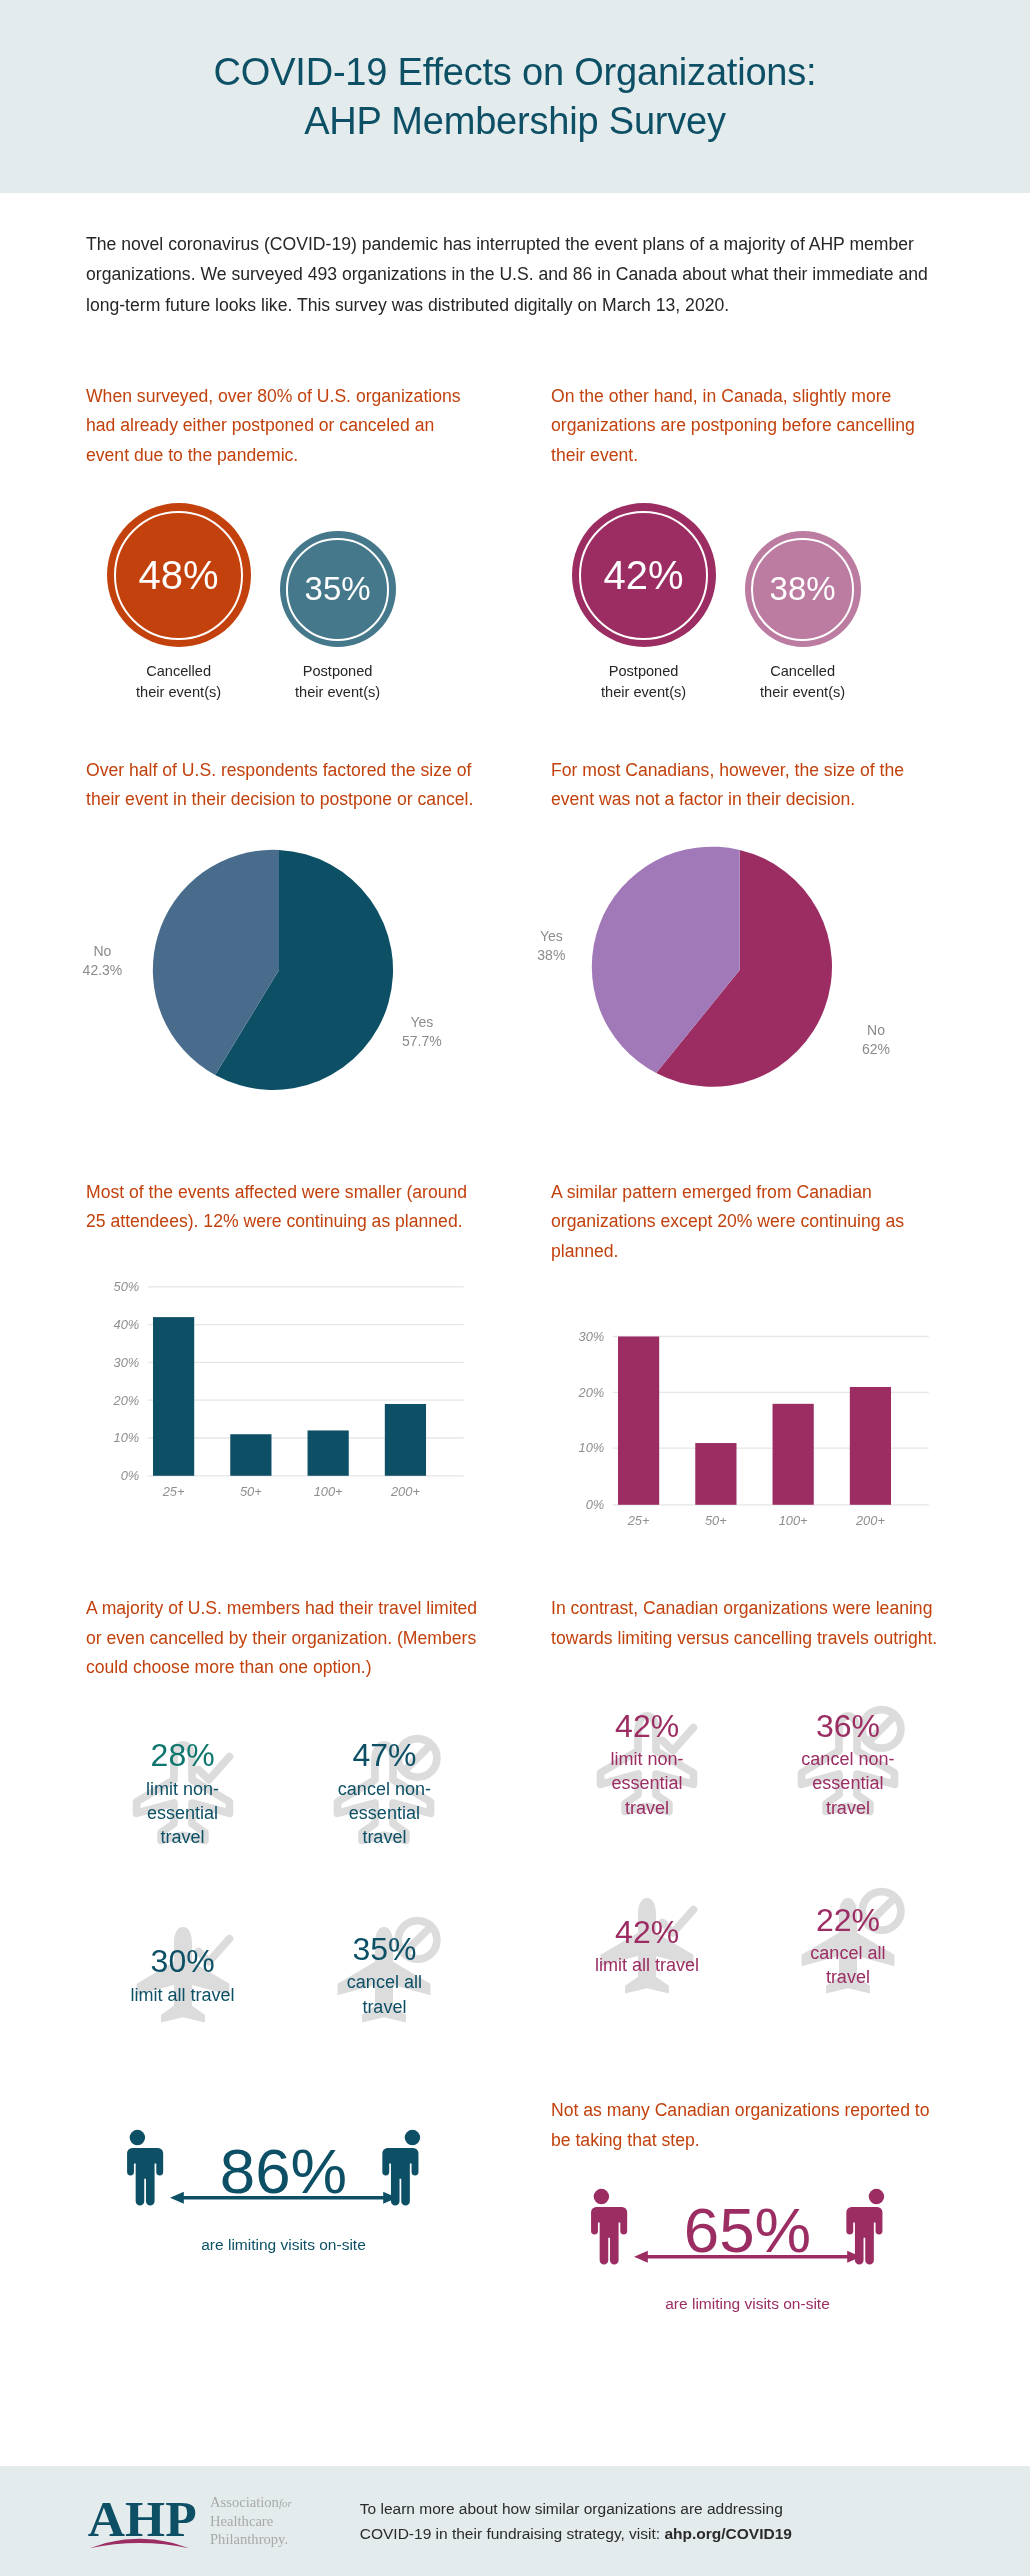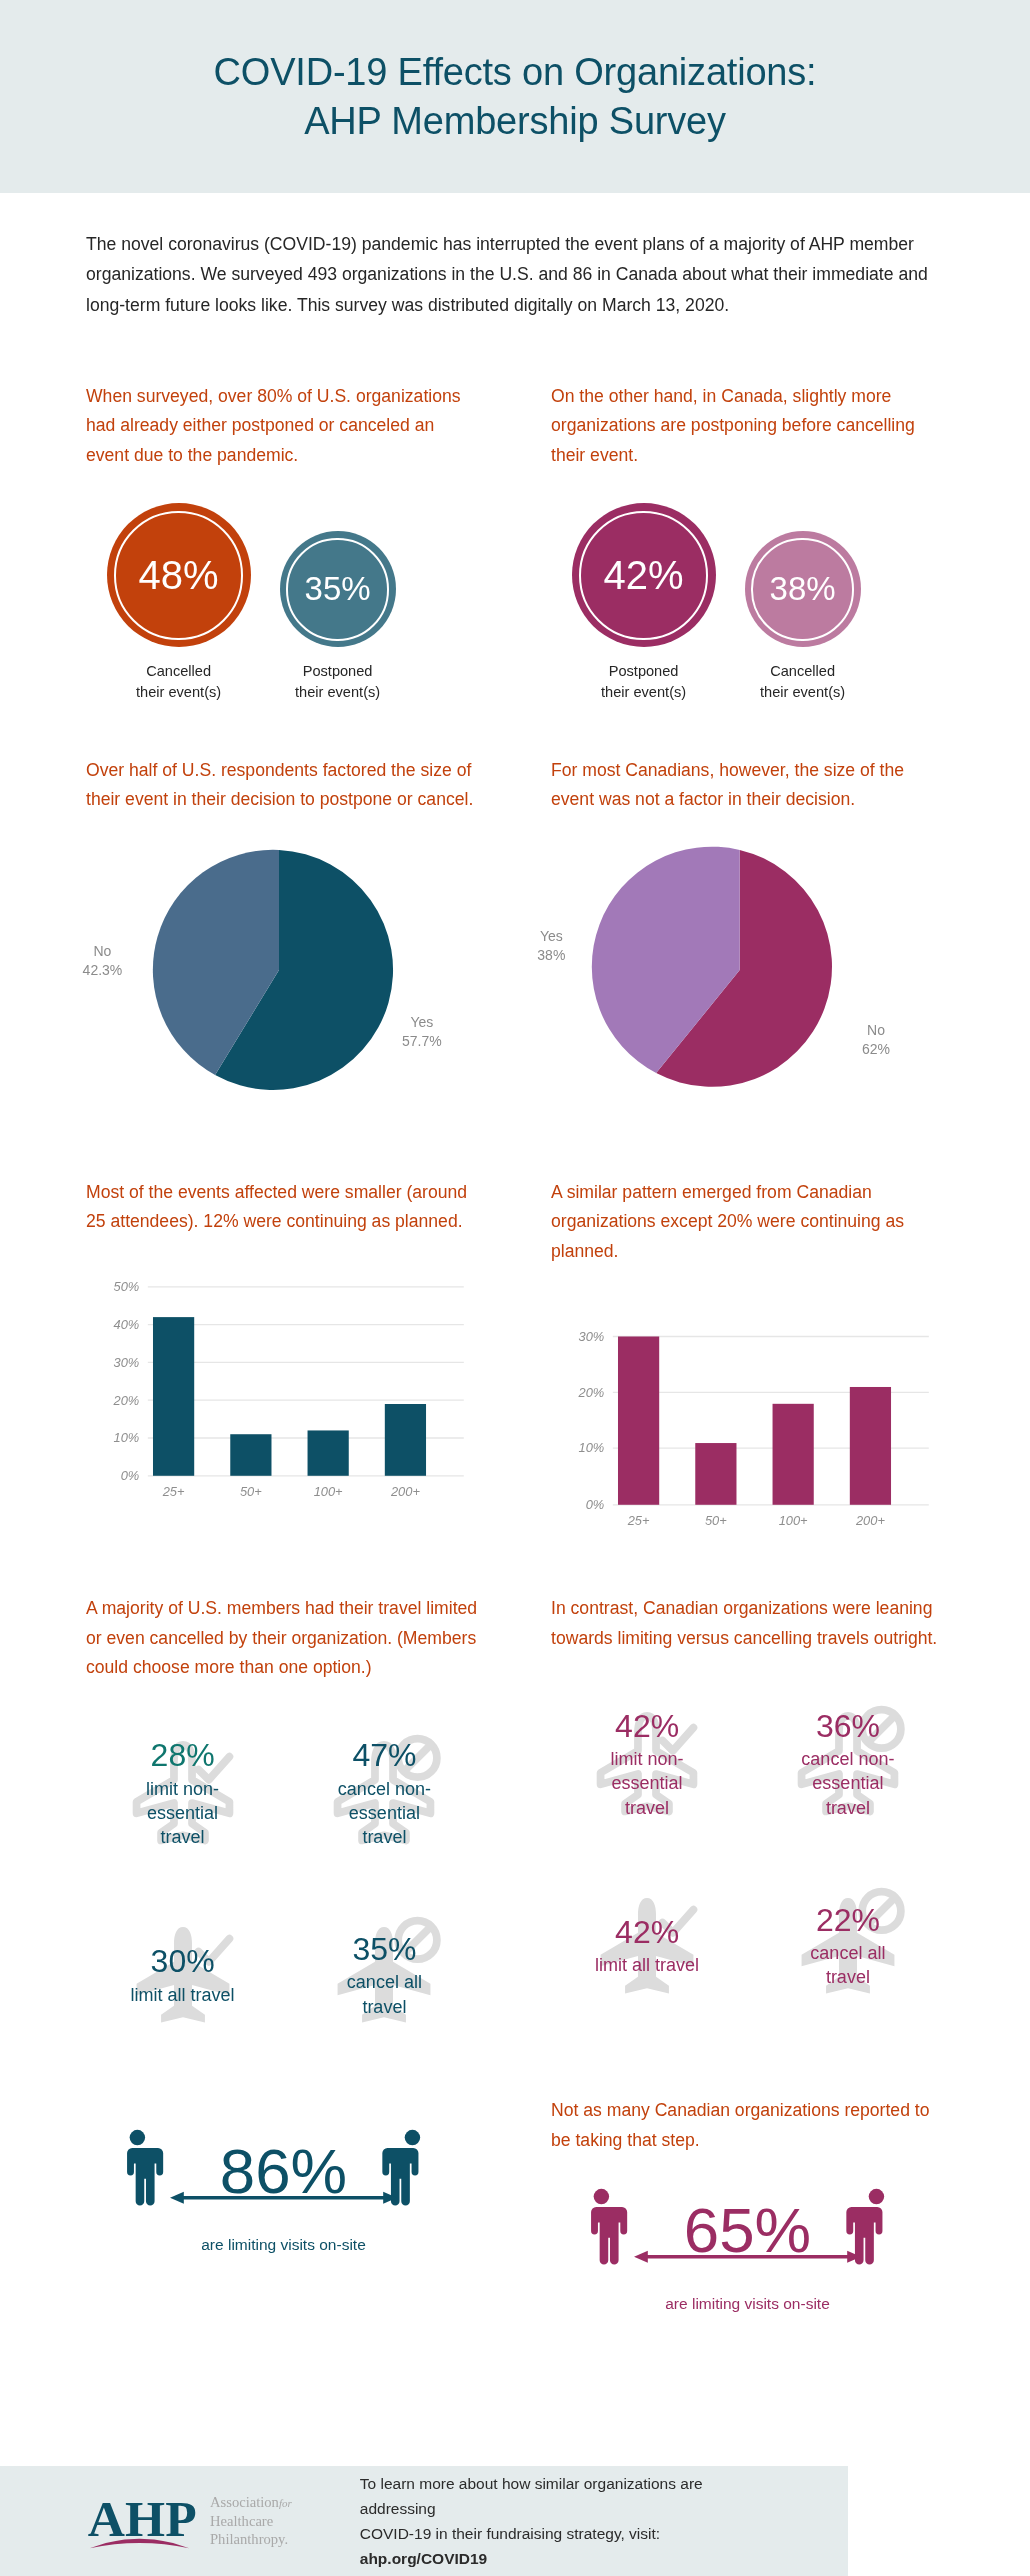--- a/index.html
+++ b/index.html
@@ -162,21 +162,21 @@
   .onsite-svg { display:block; }
   .onsite-caption {
     font-size: 15.5px;
     margin-top: 1.7px;
   }
 
   
   .footer {
     position: absolute;
     left: 0; bottom: 0;
-    width: 848px;
+    width: 1030px;
     height: 110px;
     background: #e4ebec;
     display: flex;
     align-items: center;
     padding: 0 86px;
     gap: 34px;
   }
   .footer-logo { display:flex; align-items:center; gap: 12px; }
   .footer-logo .words {
     color: #a9a9a9;

